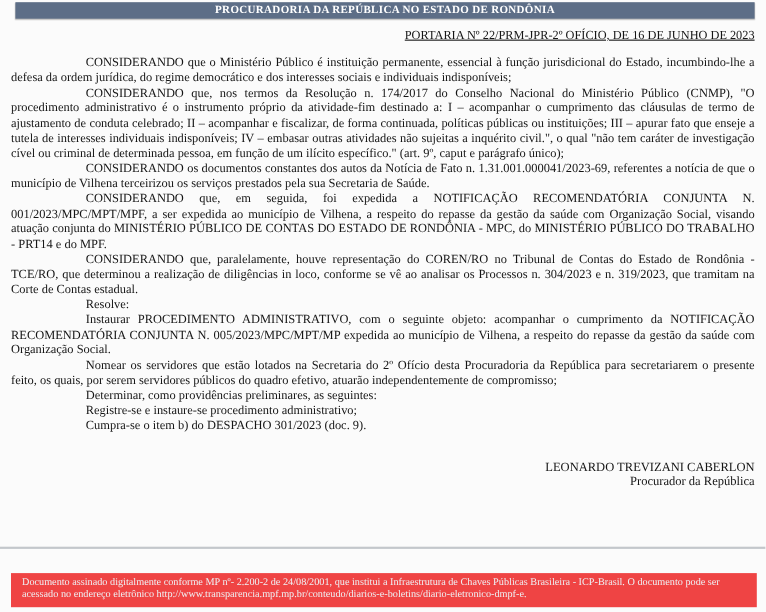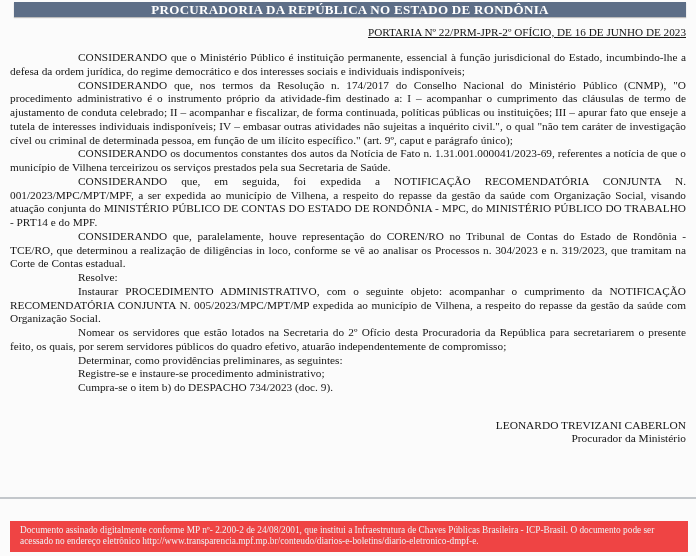--- a/index.html
+++ b/index.html
@@ -15,21 +15,21 @@
   .page {
     position: relative;
     width: 696px; height: 556px;
   }
   .header-bar {
     position: absolute;
     left: 14px; right: 10px; top: 2px;
     background: #5d6e87;
     color: #ffffff;
     font-weight: bold;
-    font-size: 13px;
+    font-size: 10px;
     line-height: 13px;
     text-align: center;
     padding: 1px 0 1px;
     letter-spacing: 0.3px;
     box-shadow: 0 1px 1px rgba(0,0,0,0.25);
   }
   .portaria-line {
     position: absolute;
     left: 10px; right: 10px; top: 26px;
     text-align: right;
@@ -85,25 +85,25 @@
     <p>CONSIDERANDO que o Ministério Público é instituição permanente, essencial à função jurisdicional do Estado, incumbindo-lhe a defesa da ordem jurídica, do regime democrático e dos interesses sociais e individuais indisponíveis;</p>
     <p>CONSIDERANDO que, nos termos da Resolução n. 174/2017 do Conselho Nacional do Ministério Público (CNMP), "O procedimento administrativo é o instrumento próprio da atividade-fim destinado a: I – acompanhar o cumprimento das cláusulas de termo de ajustamento de conduta celebrado; II – acompanhar e fiscalizar, de forma continuada, políticas públicas ou instituições; III – apurar fato que enseje a tutela de interesses individuais indisponíveis; IV – embasar outras atividades não sujeitas a inquérito civil.", o qual "não tem caráter de investigação cível ou criminal de determinada pessoa, em função de um ilícito específico." (art. 9º, caput e parágrafo único);</p>
     <p>CONSIDERANDO os documentos constantes dos autos da Notícia de Fato n. 1.31.001.000041/2023-69, referentes a notícia de que o município de Vilhena terceirizou os serviços prestados pela sua Secretaria de Saúde.</p>
     <p>CONSIDERANDO que, em seguida, foi expedida a NOTIFICAÇÃO RECOMENDATÓRIA CONJUNTA N. 001/2023/MPC/MPT/MPF, a ser expedida ao município de Vilhena, a respeito do repasse da gestão da saúde com Organização Social, visando atuação conjunta do MINISTÉRIO PÚBLICO DE CONTAS DO ESTADO DE RONDÔNIA - MPC, do MINISTÉRIO PÚBLICO DO TRABALHO - PRT14 e do MPF.</p>
     <p>CONSIDERANDO que, paralelamente, houve representação do COREN/RO no Tribunal de Contas do Estado de Rondônia - TCE/RO, que determinou a realização de diligências in loco, conforme se vê ao analisar os Processos n. 304/2023 e n. 319/2023, que tramitam na Corte de Contas estadual.</p>
     <p>Resolve:</p>
     <p>Instaurar PROCEDIMENTO ADMINISTRATIVO, com o seguinte objeto: acompanhar o cumprimento da NOTIFICAÇÃO RECOMENDATÓRIA CONJUNTA N. 005/2023/MPC/MPT/MP expedida ao município de Vilhena, a respeito do repasse da gestão da saúde com Organização Social.</p>
     <p>Nomear os servidores que estão lotados na Secretaria do 2º Ofício desta Procuradoria da República para secretariarem o presente feito, os quais, por serem servidores públicos do quadro efetivo, atuarão independentemente de compromisso;</p>
     <p>Determinar, como providências preliminares, as seguintes:</p>
     <p>Registre-se e instaure-se procedimento administrativo;</p>
-    <p>Cumpra-se o item b) do DESPACHO 734/2023 (doc. 9).</p>
+    <p>Cumpra-se o item b) do DESPACHO 301/2023 (doc. 9).</p>
 
     <div class="signature">
       <div>LEONARDO TREVIZANI CABERLON</div>
-      <div>Procurador da Ministério</div>
+      <div>Procurador da República</div>
     </div>
   </div>
 
   <hr class="divider">
 
   <div class="footer-bar">Documento assinado digitalmente conforme MP nº- 2.200-2 de 24/08/2001, que institui a Infraestrutura de Chaves Públicas Brasileira - ICP-Brasil. O documento pode ser acessado no endereço eletrônico http://www.transparencia.mpf.mp.br/conteudo/diarios-e-boletins/diario-eletronico-dmpf-e.</div>
 
 </div>
 
 </body></html>

